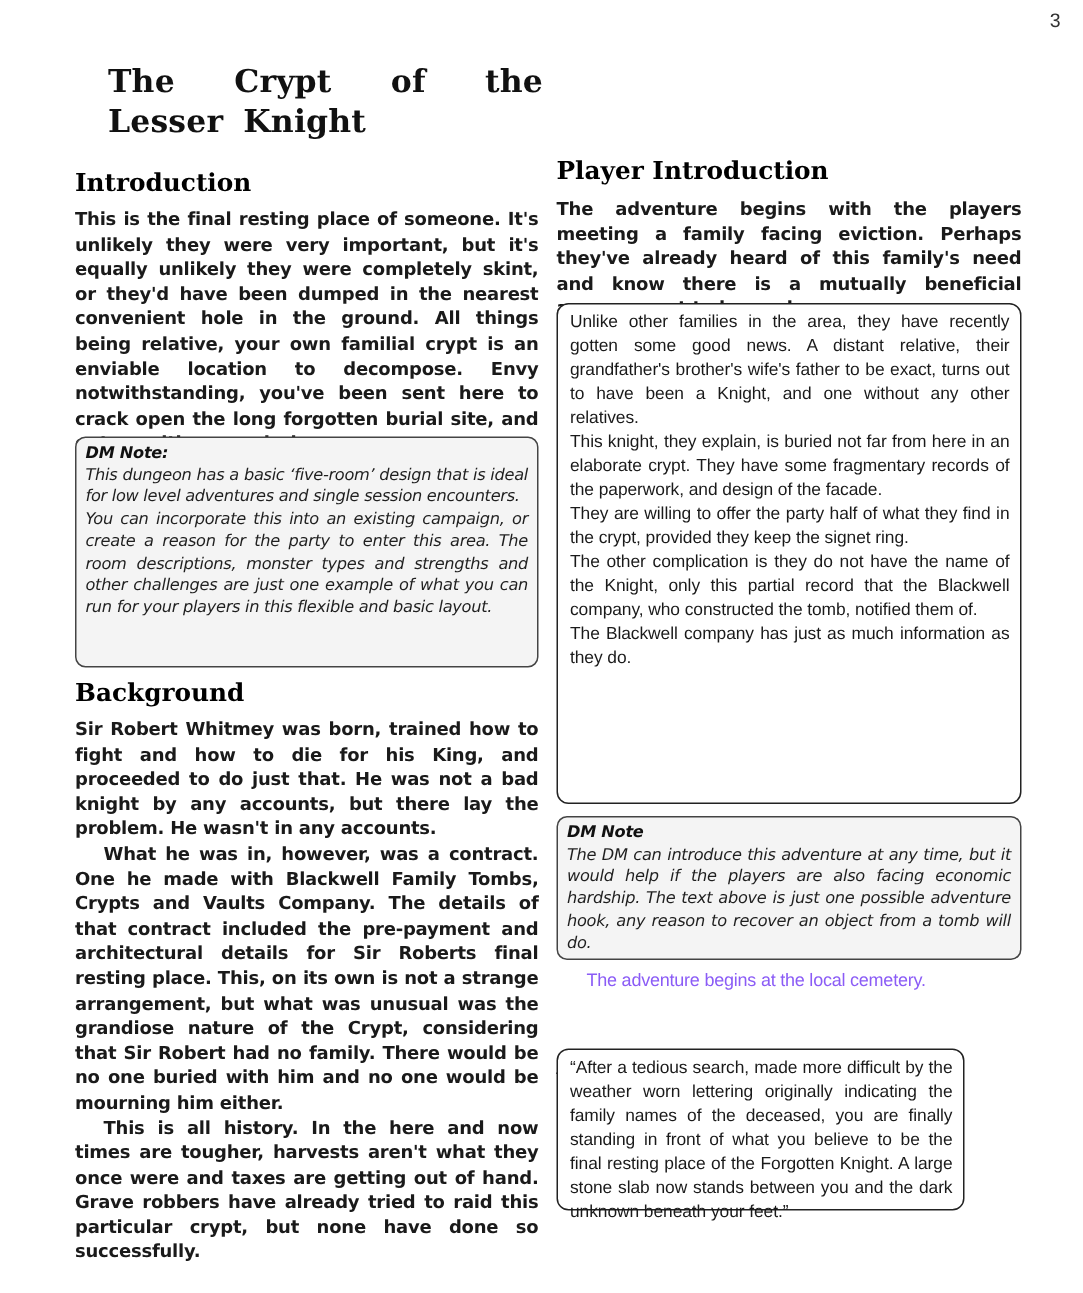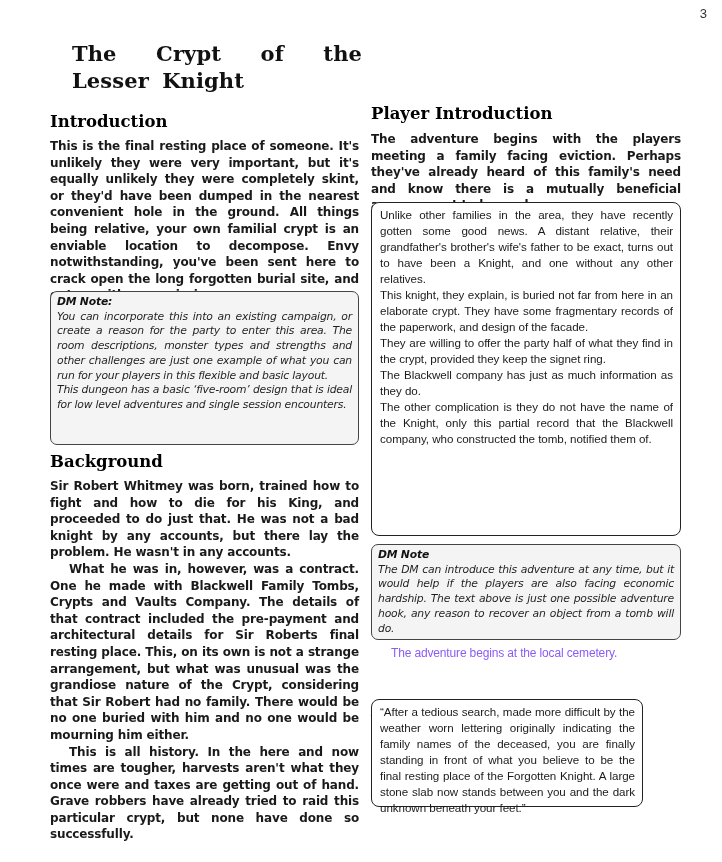--- a/index.html
+++ b/index.html
@@ -121,22 +121,22 @@
   <h1 class="doc-title">The Crypt of the Lesser Knight</h1>
 
   <h2 class="section-heading" style="top:111px; left:0;">Introduction</h2>
 
   <div class="body-text" style="top:138px; left:0; width:309px;">
     <p>This is the final resting place of someone. It's unlikely they were very important, but it's equally unlikely they were completely skint, or they'd have been dumped in the nearest convenient hole in the ground. All things being relative, your own familial crypt is an enviable location to decompose. Envy notwithstanding, you've been sent here to crack open the long forgotten burial site, and get on with your mission.</p>
   </div>
 
   <div class="dm-box" style="top:291px; left:0; width:309px; height:154px;">
     <span class="dm-title">DM Note:</span>
+    <p>This dungeon has a basic ‘five-room’ design that is ideal for low level adventures and single session encounters.</p>
     <p>You can incorporate this into an existing campaign, or create a reason for the party to enter this area. The room descriptions, monster types and strengths and other challenges are just one example of what you can run for your players in this flexible and basic layout.</p>
-    <p>This dungeon has a basic ‘five-room’ design that is ideal for low level adventures and single session encounters.</p>
   </div>
 
   <h2 class="section-heading" style="top:451px; left:0;">Background</h2>
 
   <div class="body-text" style="top:478px; left:0; width:309px;">
     <p>Sir Robert Whitmey was born, trained how to fight and how to die for his King, and proceeded to do just that. He was not a bad knight by any accounts, but there lay the problem. He wasn't in any accounts.</p>
     <p class="indent">What he was in, however, was a contract. One he made with Blackwell Family Tombs, Crypts and Vaults Company. The details of that contract included the pre-payment and architectural details for Sir Roberts final resting place. This, on its own is not a strange arrangement, but what was unusual was the grandiose nature of the Crypt, considering that Sir Robert had no family. There would be no one buried with him and no one would be mourning him either.</p>
     <p class="indent">This is all history. In the here and now times are tougher, harvests aren't what they once were and taxes are getting out of hand. Grave robbers have already tried to raid this particular crypt, but none have done so successfully.</p>
   </div>
 </div>
@@ -145,22 +145,22 @@
   <h2 class="section-heading" style="top:103px; left:0;">Player Introduction</h2>
 
   <div class="body-text" style="top:131px; left:0; width:310px;">
     <p>The adventure begins with the players meeting a family facing eviction. Perhaps they've already heard of this family's need and know there is a mutually beneficial arrangement to be made.</p>
   </div>
 
   <div class="read-box" style="top:202px; left:0; width:310px; height:334px;">
     <p>Unlike other families in the area, they have recently gotten some good news. A distant relative, their grandfather's brother's wife's father to be exact, turns out to have been a Knight, and one without any other relatives.</p>
     <p>This knight, they explain, is buried not far from here in an elaborate crypt. They have some fragmentary records of the paperwork, and design of the facade.</p>
     <p>They are willing to offer the party half of what they find in the crypt, provided they keep the signet ring.</p>
+    <p>The other complication is they do not have the name of the Knight, only this partial record that the Blackwell company, who constructed the tomb, notified them of.</p>
     <p>The Blackwell company has just as much information as they do.</p>
-    <p>The other complication is they do not have the name of the Knight, only this partial record that the Blackwell company, who constructed the tomb, notified them of.</p>
   </div>
 
   <div class="dm-box" style="top:544px; left:0; width:310px; height:96px;">
     <span class="dm-title">DM Note</span>
     <p>The DM can introduce this adventure at any time, but it would help if the players are also facing economic hardship. The text above is just one possible adventure hook, any reason to recover an object from a tomb will do.</p>
   </div>
 
   <div class="centered-line" style="top:645px; left:20px;">The adventure begins at the local cemetery.</div>
 
   <h2 class="section-heading" style="top:700px; left:0;">Area 1 - Entrance</h2>

